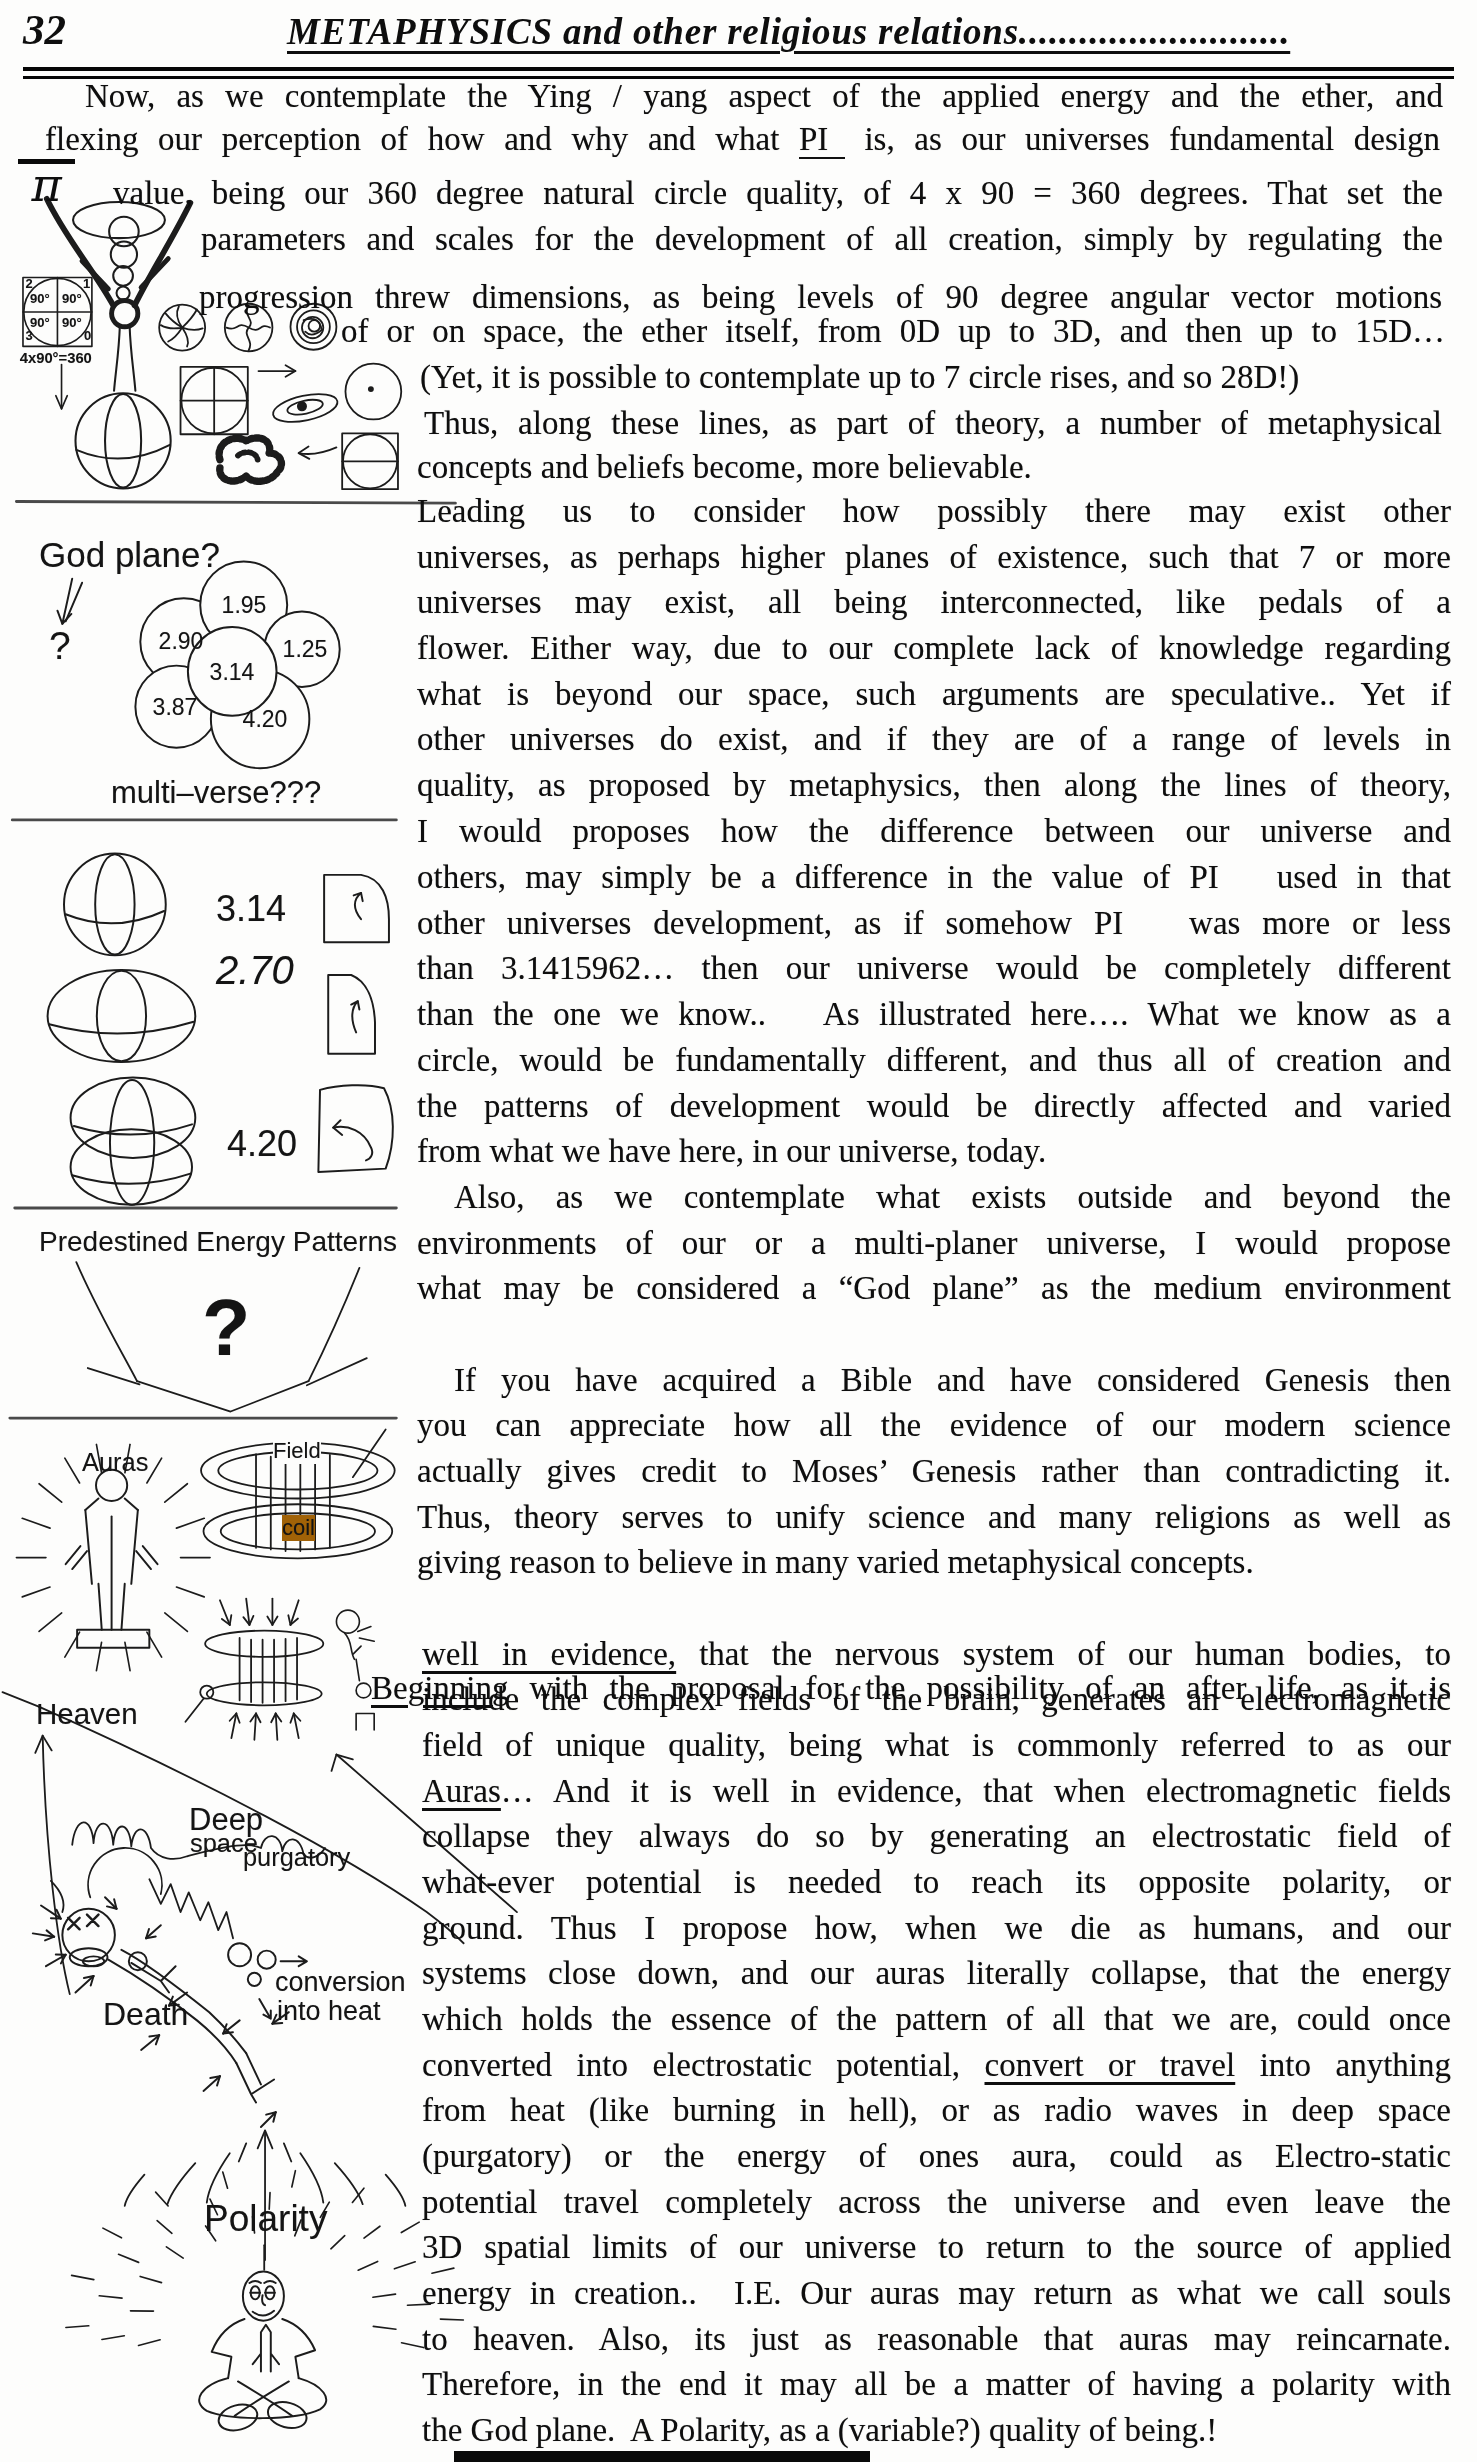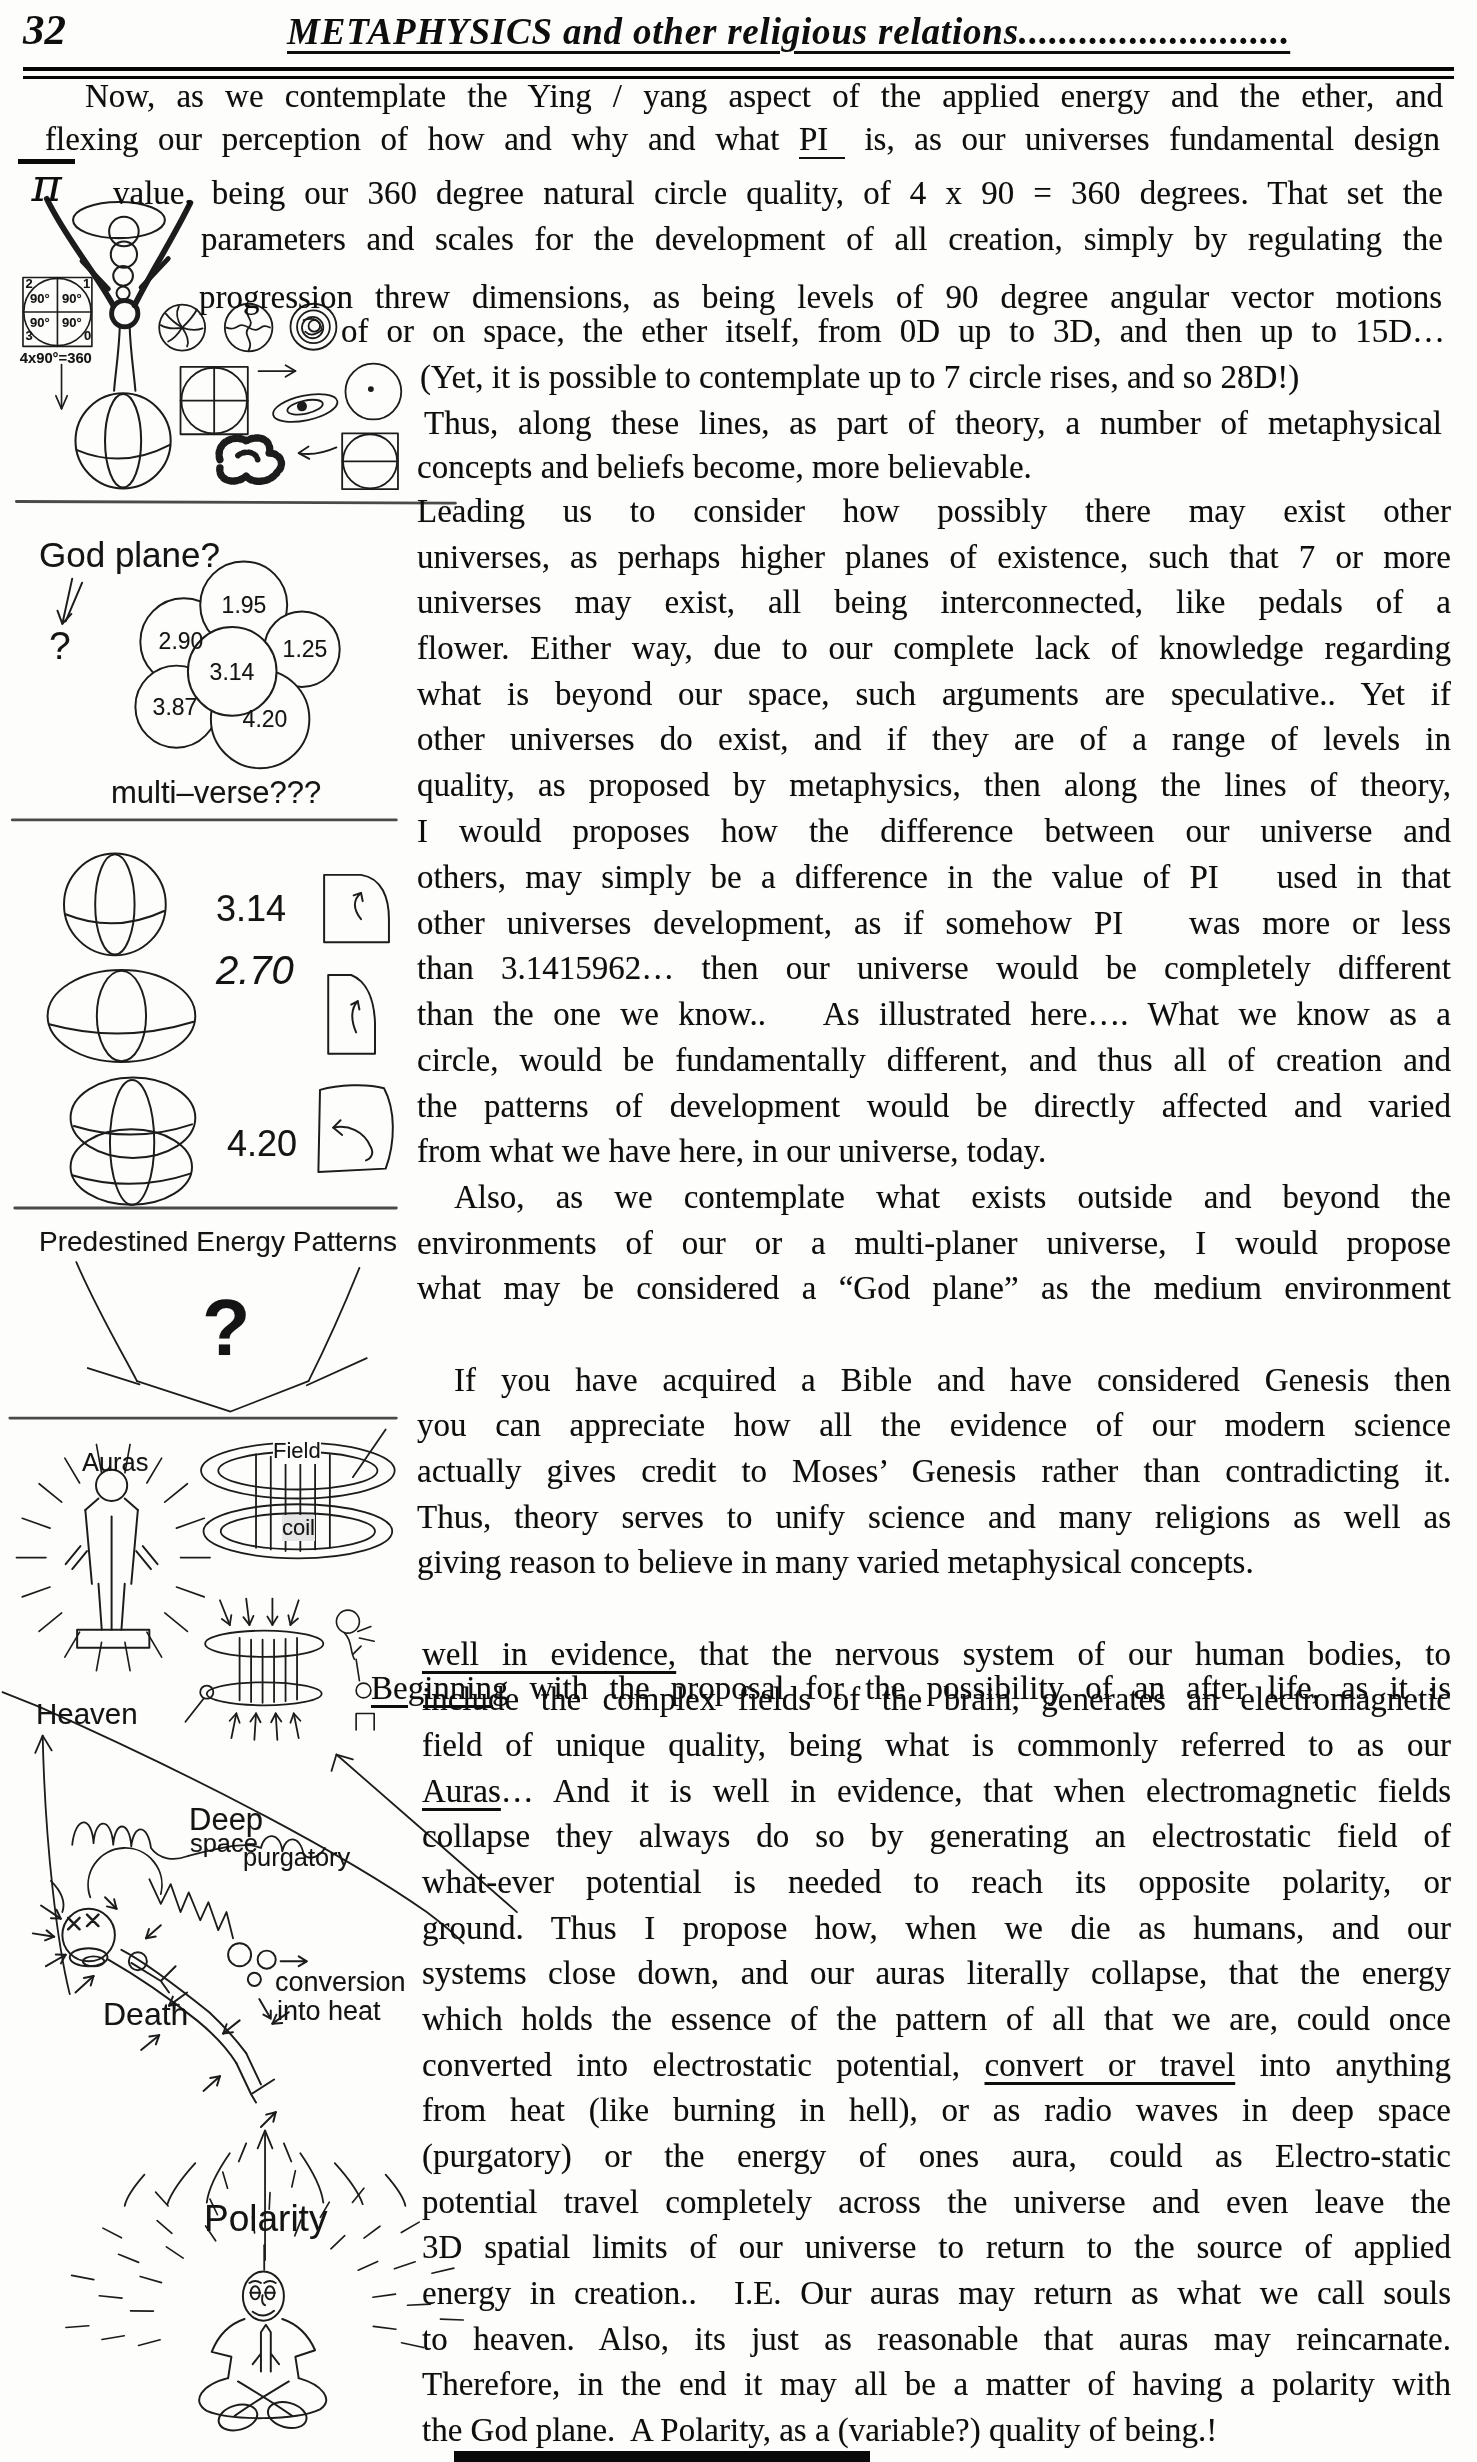--- a/index.html
+++ b/index.html
@@ -450,21 +450,21 @@
 
   <div class="lb" style="left:216px;top:888px;font-size:36px;">3.14</div>
   <div class="lb" style="left:216px;top:948px;font-size:40px;font-style:italic;">2.70</div>
   <div class="lb" style="left:227px;top:1123px;font-size:36px;">4.20</div>
 
   <div class="lb" style="left:39px;top:1226px;font-size:28px;">Predestined Energy Patterns</div>
   <div class="lb" style="left:202px;top:1282px;font-size:79px;font-weight:bold;">?</div>
 
   <div class="lb" style="left:82px;top:1448px;font-size:25.4px;">Auras</div>
   <div class="lb" style="left:273px;top:1438px;font-size:22px;background:#fdfdfc;">Field</div>
-  <div class="lb" style="left:282px;top:1515px;font-size:22px;background:#e5e5e5;">coil</div>
+  <div class="lb" style="left:282px;top:1515px;font-size:22px;background:#a16207;">coil</div>
 
   <div class="lb" style="left:36px;top:1697px;font-size:29.5px;">Heaven</div>
   <div class="lb" style="left:189px;top:1802px;font-size:31px;">Deep</div>
   <div class="lb" style="left:190px;top:1829px;font-size:25.4px;">space</div>
   <div class="lb" style="left:243px;top:1843px;font-size:25.4px;">purgatory</div>
   <div class="lb" style="left:103px;top:1996px;font-size:32px;">Death</div>
   <div class="lb" style="left:275px;top:1967px;font-size:27px;">conversion</div>
   <div class="lb" style="left:277px;top:1996px;font-size:27px;">into heat</div>
   <div class="lb" style="left:204px;top:2198px;font-size:37px;">Polarity</div>
 

